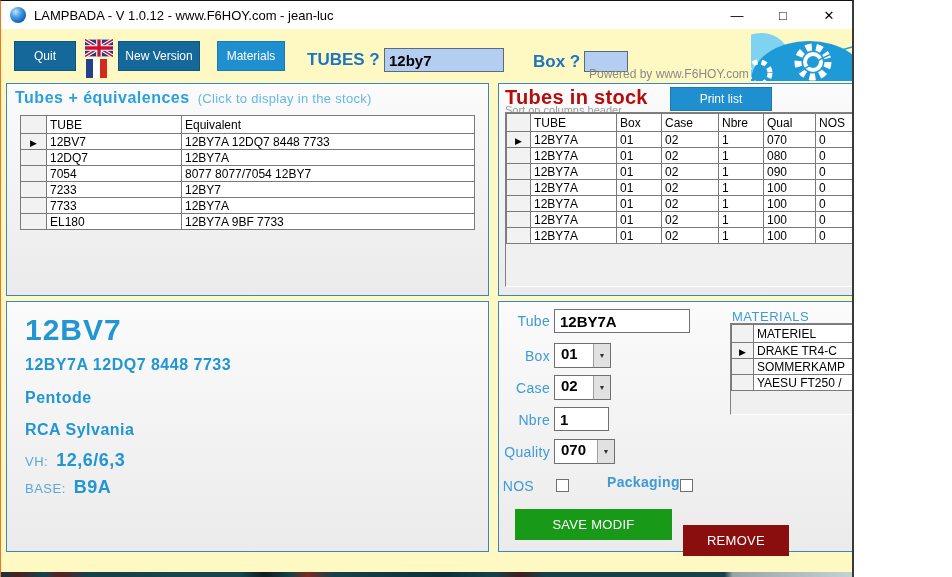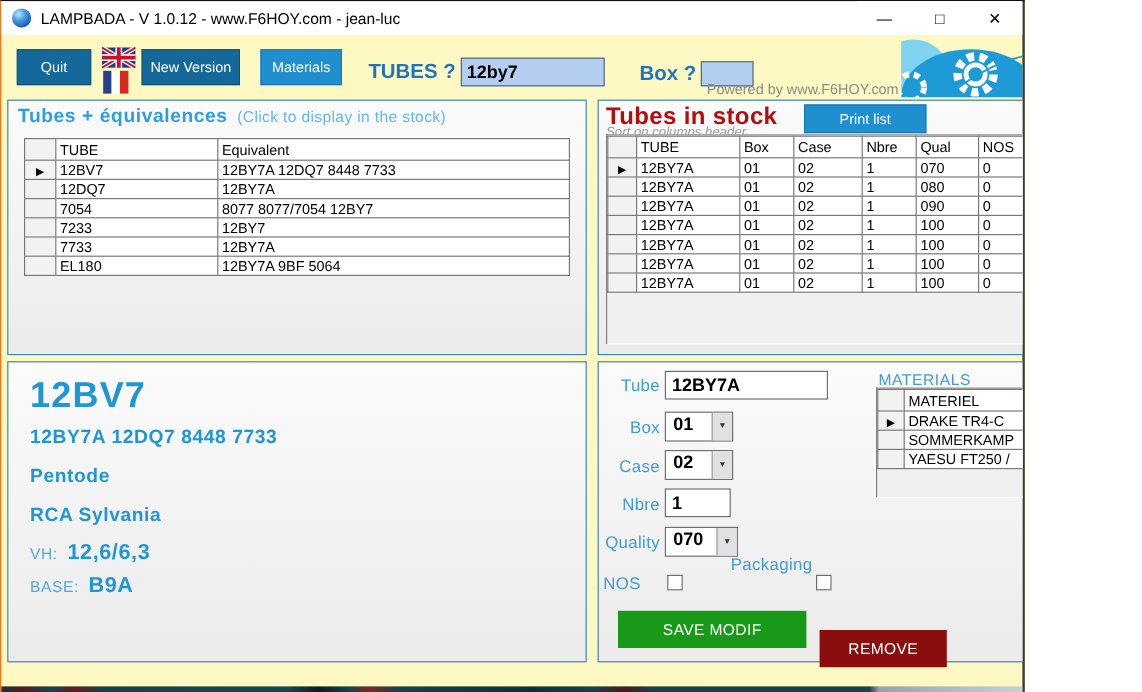--- a/index.html
+++ b/index.html
@@ -40,21 +40,21 @@
   
   .panel { position:absolute; border:1px solid #3c85c0; background:linear-gradient(180deg,#fbfbfb,#ebebeb); }
   #panel-eq { left:5px; top:82px; width:483px; height:213px; }
   #panel-stock { left:497px; top:82px; width:436px; height:213px; }
   #panel-detail { left:5px; top:300px; width:483px; height:251px; }
   #panel-form { left:497px; top:300px; width:436px; height:251px; }
 
   .panel-title-blue { position:absolute; left:8px; top:5px; font-size:16px; font-weight:bold; color:#2aa0dc; letter-spacing:.5px; }
   .panel-hint { display:inline; font-size:13px; font-weight:normal; color:#63b9e4; margin-left:8px; letter-spacing:.3px; }
   .panel-title-red { position:absolute; left:6px; top:2px; font-size:20px; font-weight:bold; color:#b50d0d; letter-spacing:.3px; }
-  .panel-sub { position:absolute; left:6px; top:20px; font-size:11px; color:#9a9a9a;font-style:italic; }
+  .panel-sub { position:absolute; left:6px; top:20px; font-size:11px; color:#9a9a9a; }
   #btn-print { left:171px; top:3px; width:102px; height:24px; }
 
   
   table.grid { border-collapse:collapse; table-layout:fixed; background:#fff; font-size:12px; }
   table.grid th, table.grid td { border:1px solid #7a7a7a; height:16px; padding:0 3px; text-align:left;
         font-weight:normal; white-space:nowrap; overflow:hidden; color:#000; background:#fff; }
   table.grid th { height:18px; }
   table.grid td.sel, table.grid th.sel { background:#f2f2f2; text-align:center; padding:0; }
   td.sel span { font-size:9px; }
   #eq-table { position:absolute; left:13px; top:31px; width:455px; }
@@ -181,21 +181,21 @@
             <td>12BY7</td>
           </tr>
           <tr>
             <td class="sel"></td>
             <td>7733</td>
             <td>12BY7A</td>
           </tr>
           <tr>
             <td class="sel"></td>
             <td>EL180</td>
-            <td>12BY7A 9BF  5064</td>
+            <td>12BY7A 9BF  7733</td>
           </tr>
         </tbody>
       </table>
   </div>
 
   <div class="panel" id="panel-stock">
     <div class="panel-title-red">Tubes in stock</div>
     <div class="panel-sub">Sort on columns header</div>
     <div class="btn-mid" id="btn-print">Print list</div>
     <div id="stock-box">
@@ -316,21 +316,21 @@
     </div>
     <div class="f-label" style="left:1px; top:110px;">Nbre</div>
     <input class="f-input" style="left: 55px; top: 105px; width: 55px; height: 24px;" value="1">
     <div class="f-label" style="left:1px; top:142px;">Quality</div>
     <div class="combo" style="left:55px; top:137px; width:61px; height:25px;">
       <span class="cval">070</span>
         <span class="carrow">▼</span>
     </div>
     <div class="f-label" style="left:-15px; top:176px;">NOS</div>
     <div class="checkbox" style="left:57px; top:177px;"></div>
-    <div class="f-label" style="left:108px; top:160px; width:70px;">Packaging</div>
+    <div class="f-label" style="left:108px; top:172px; width:70px;font-weight:bold;">Packaging</div>
     <div class="checkbox" style="left:181px; top:177px;"></div>
     <div class="act-btn" id="btn-save">SAVE MODIF</div>
     <div class="act-btn" id="btn-remove">REMOVE</div>
     <div id="materials-title">MATERIALS</div>
     <div id="materials-box">
       <table class="grid" id="materials-table">
           <thead>
             <tr>
               <th class="sel"></th>
               <th>MATERIEL</th>

